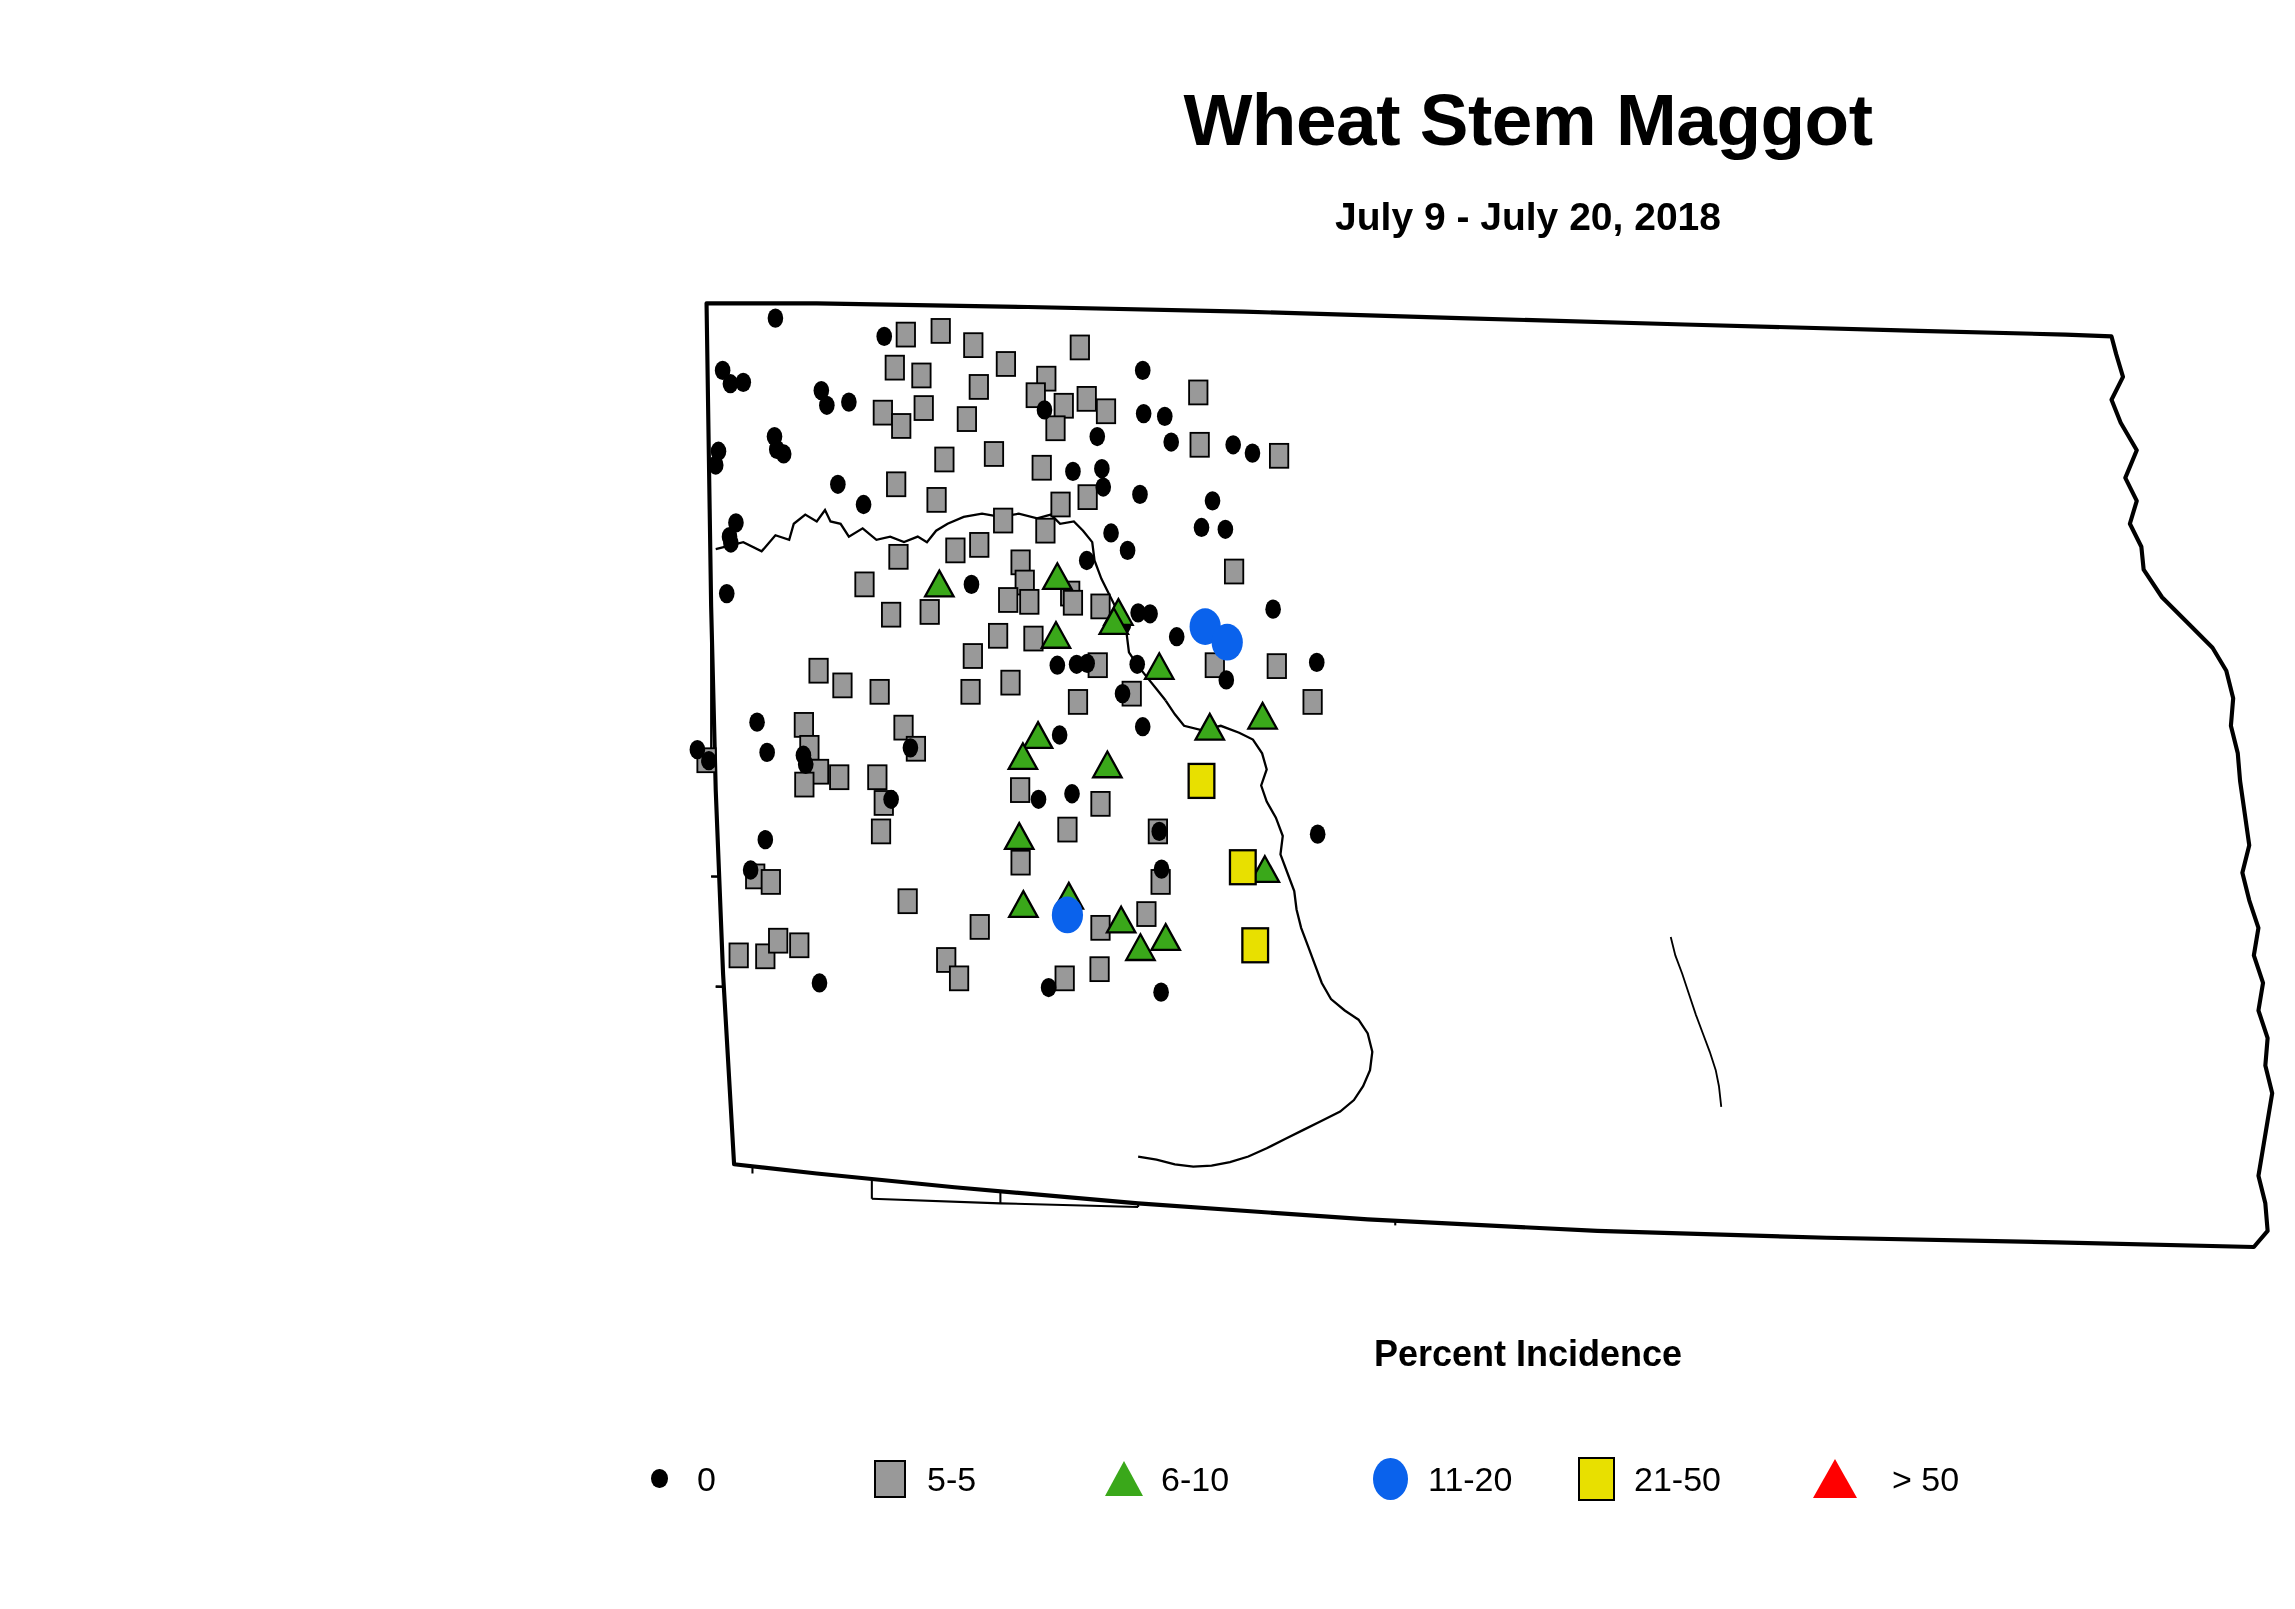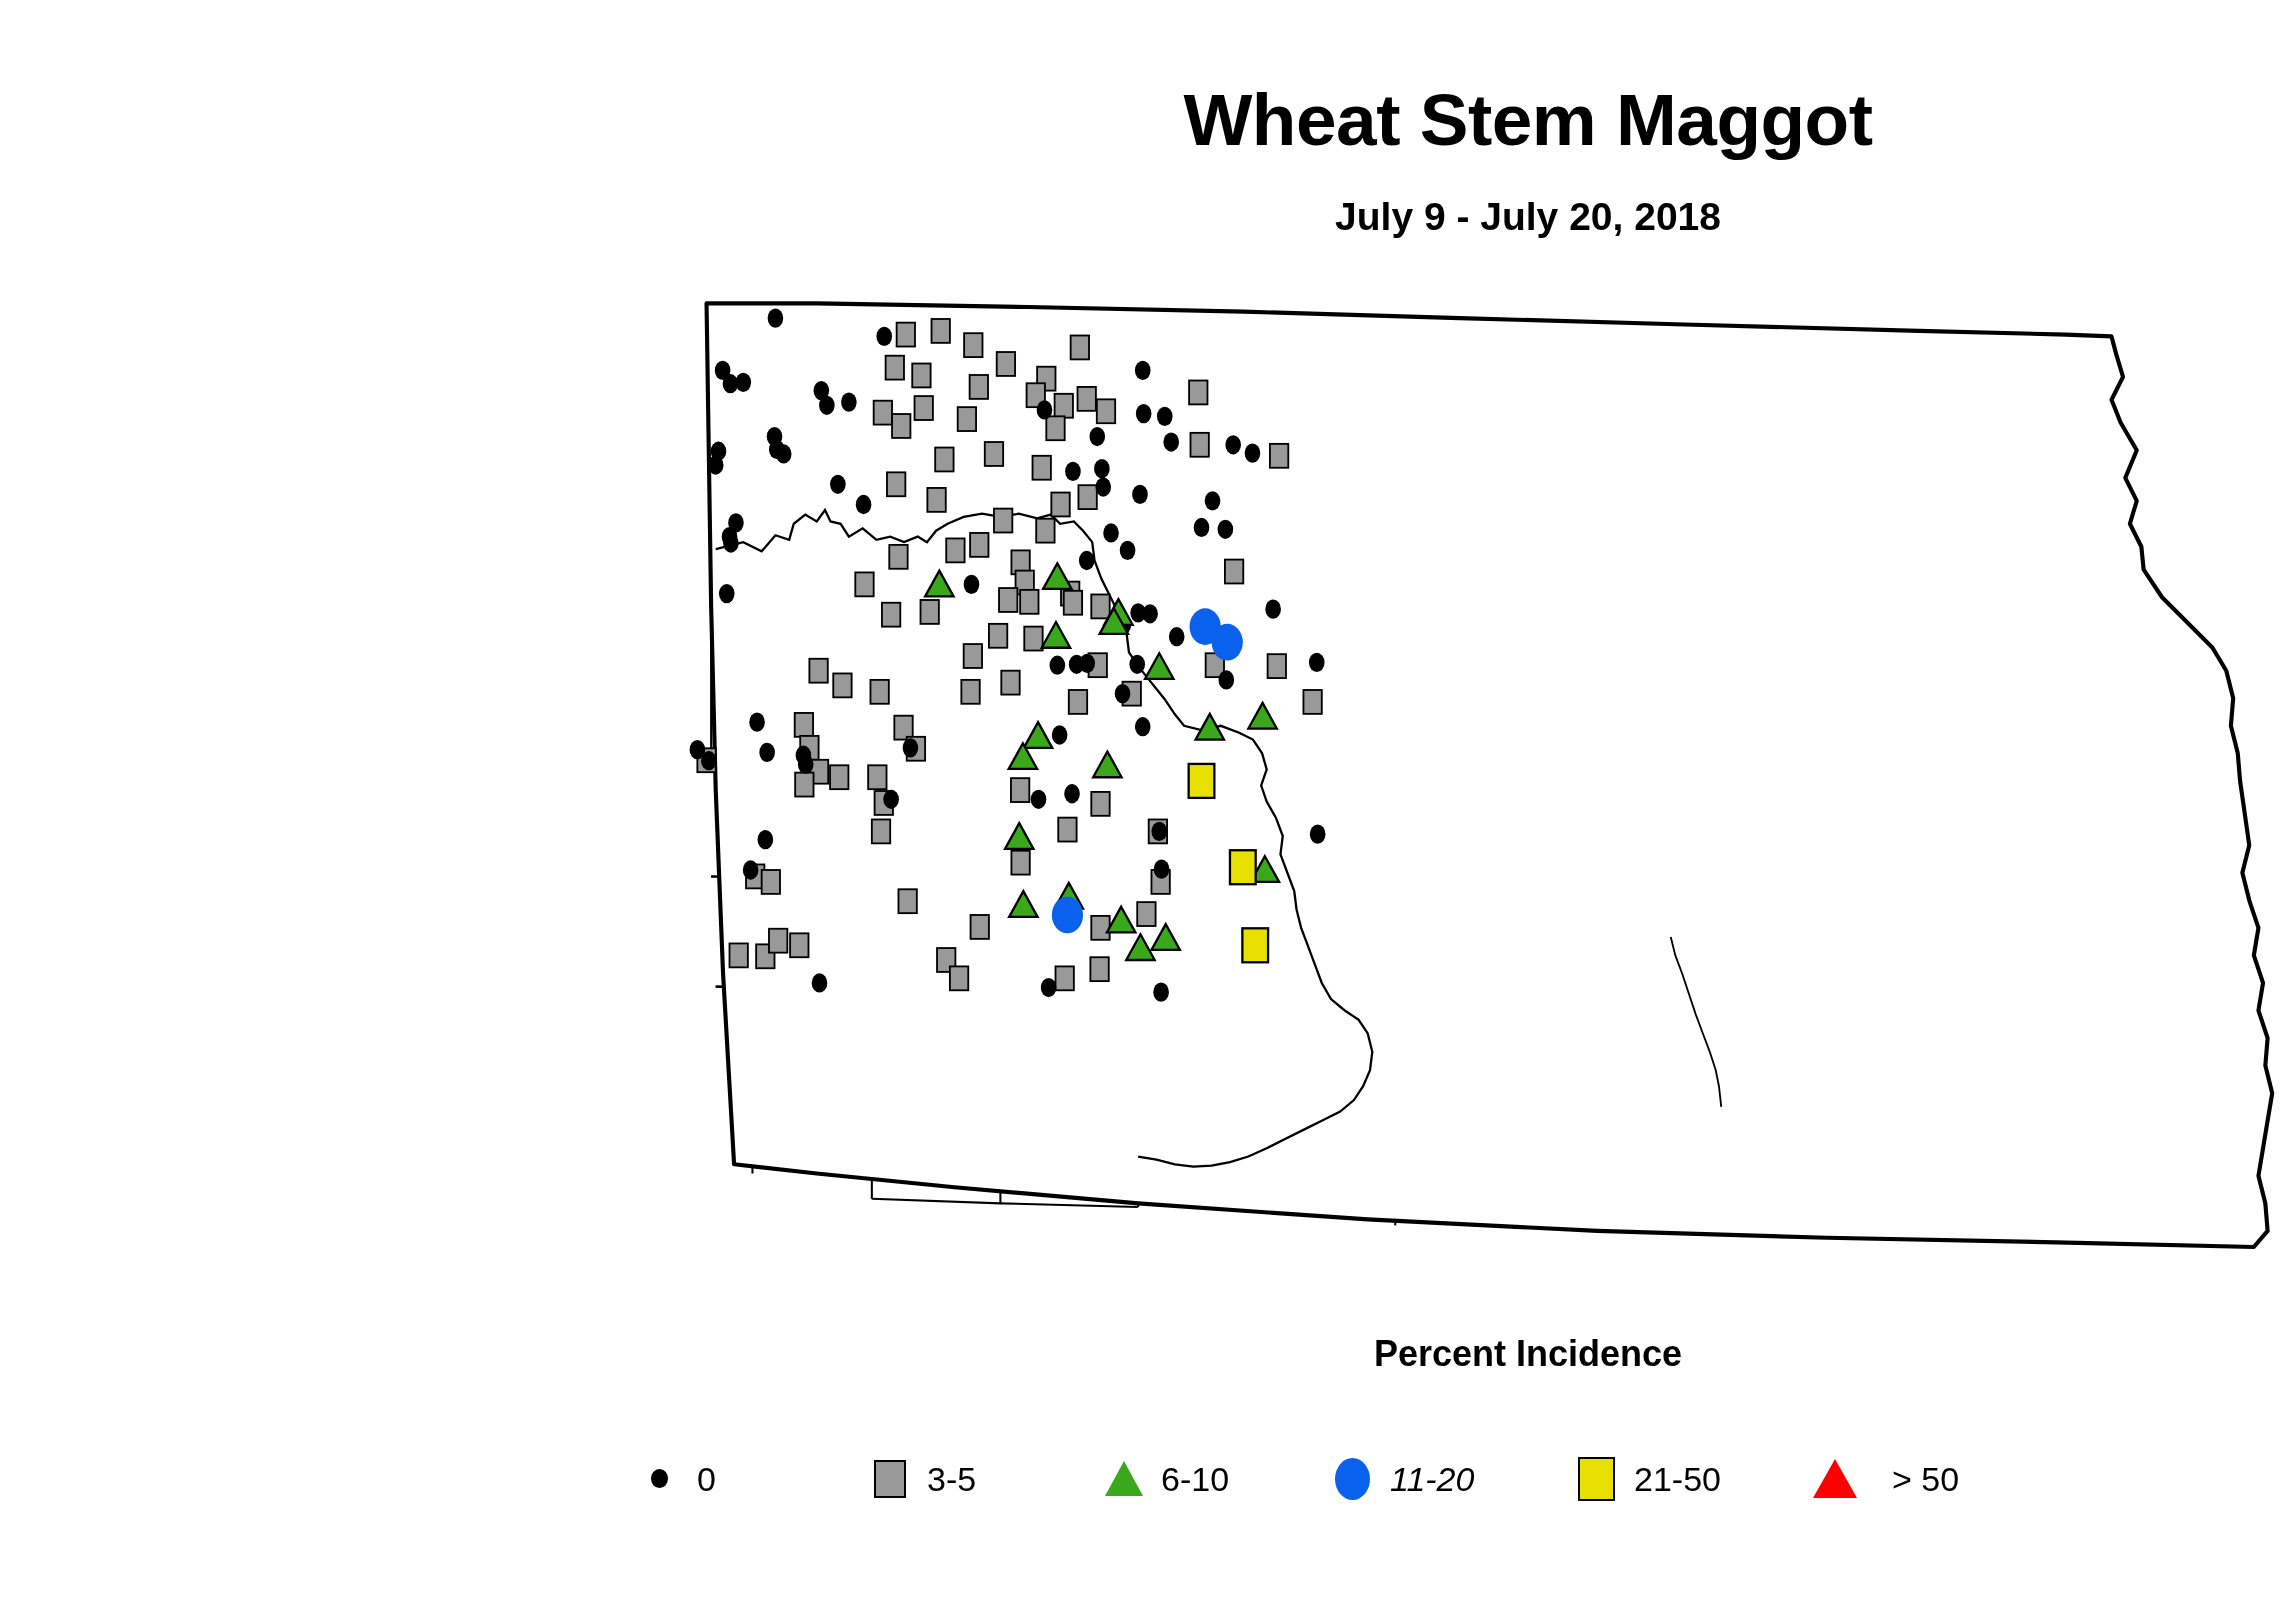--- a/index.html
+++ b/index.html
@@ -331,29 +331,29 @@
       <div class="legend-item" style="left: 0px;">
         <div class="legend-sym">
           <div class="sym-dot"></div>
         </div>
         <div class="legend-label">0</div>
       </div>
       <div class="legend-item" style="left: 230px;">
         <div class="legend-sym">
           <div class="sym-square" style="background: rgb(153, 153, 153);"></div>
         </div>
-        <div class="legend-label">3-5</div>
+        <div class="legend-label">5-5</div>
       </div>
       <div class="legend-item" style="left: 464px; justify-content: space-between;">
         <div class="legend-sym">
           <div class="sym-tri" style="border-bottom: 35px solid rgb(58, 168, 26);"></div>
         </div>
         <div class="legend-label">6-10</div>
       </div>
-      <div class="legend-item" style="left: 693px; font-style: italic;">
+      <div class="legend-item" style="left: 731px;">
         <div class="legend-sym">
           <div class="sym-circle" style="background: rgb(10, 98, 236);"></div>
         </div>
         <div class="legend-label">11-20</div>
       </div>
       <div class="legend-item" style="left: 937px;">
         <div class="legend-sym">
           <div class="sym-square" style="background: rgb(232, 224, 0); width: 37px; height: 44px;"></div>
         </div>
         <div class="legend-label">21-50</div>

